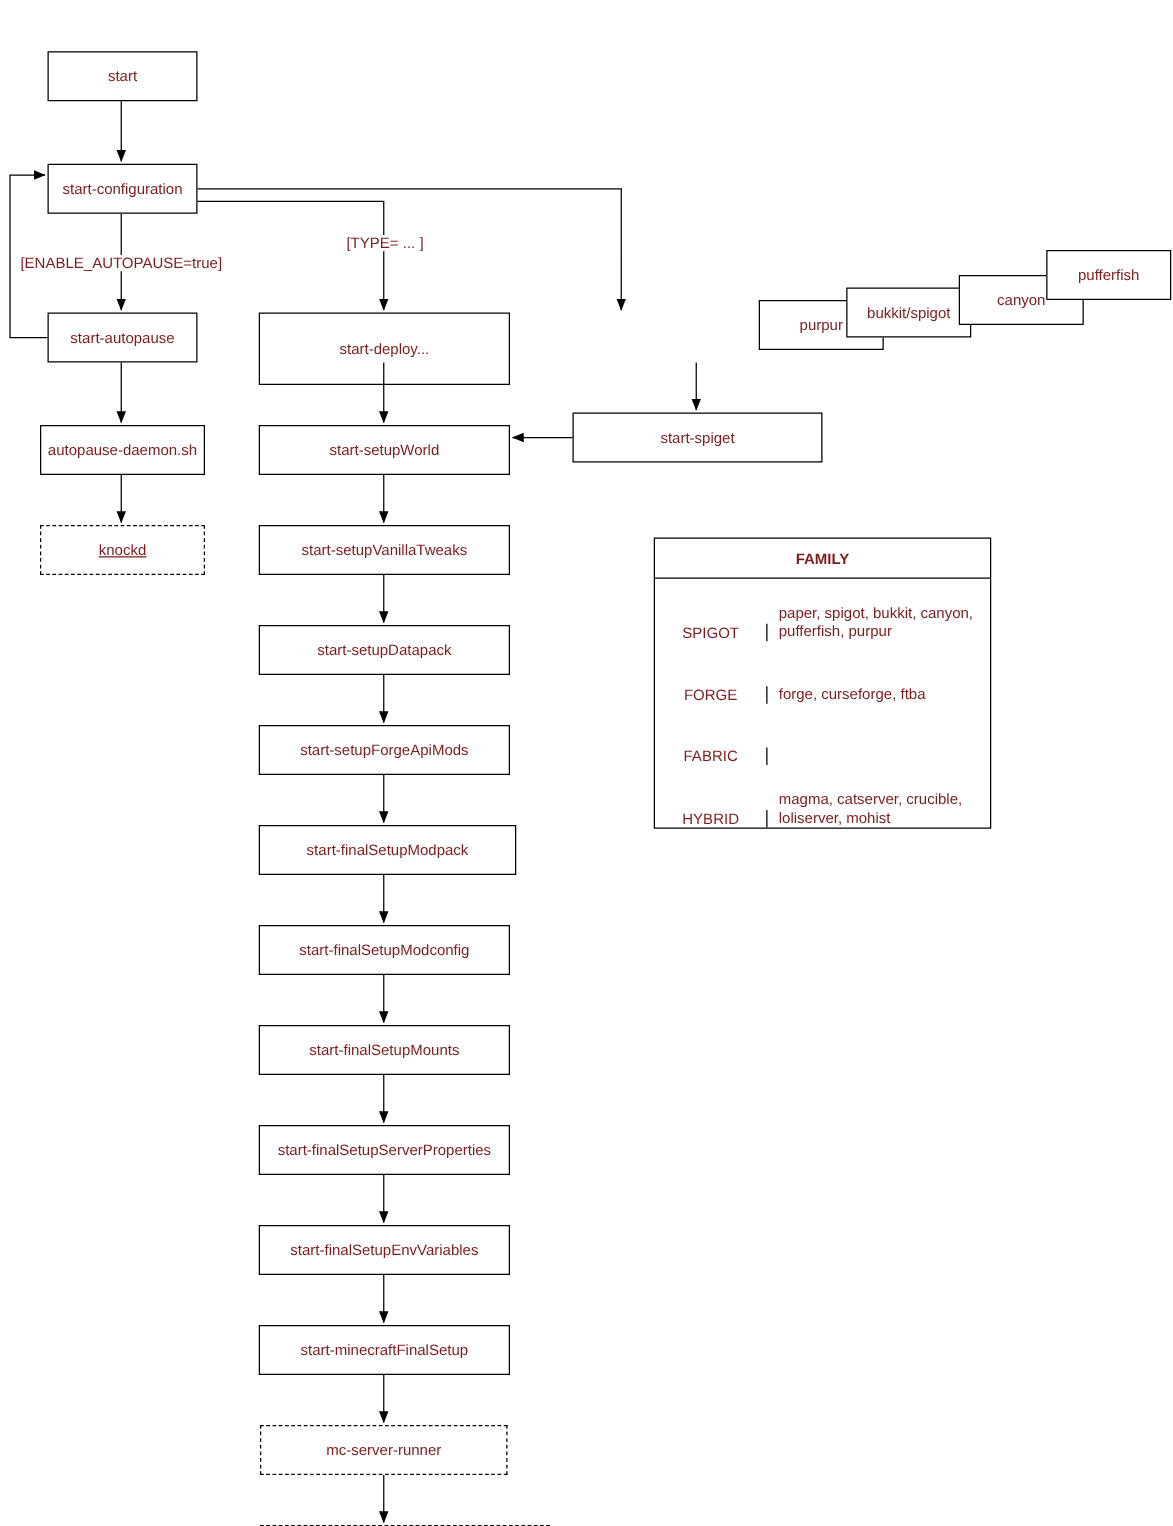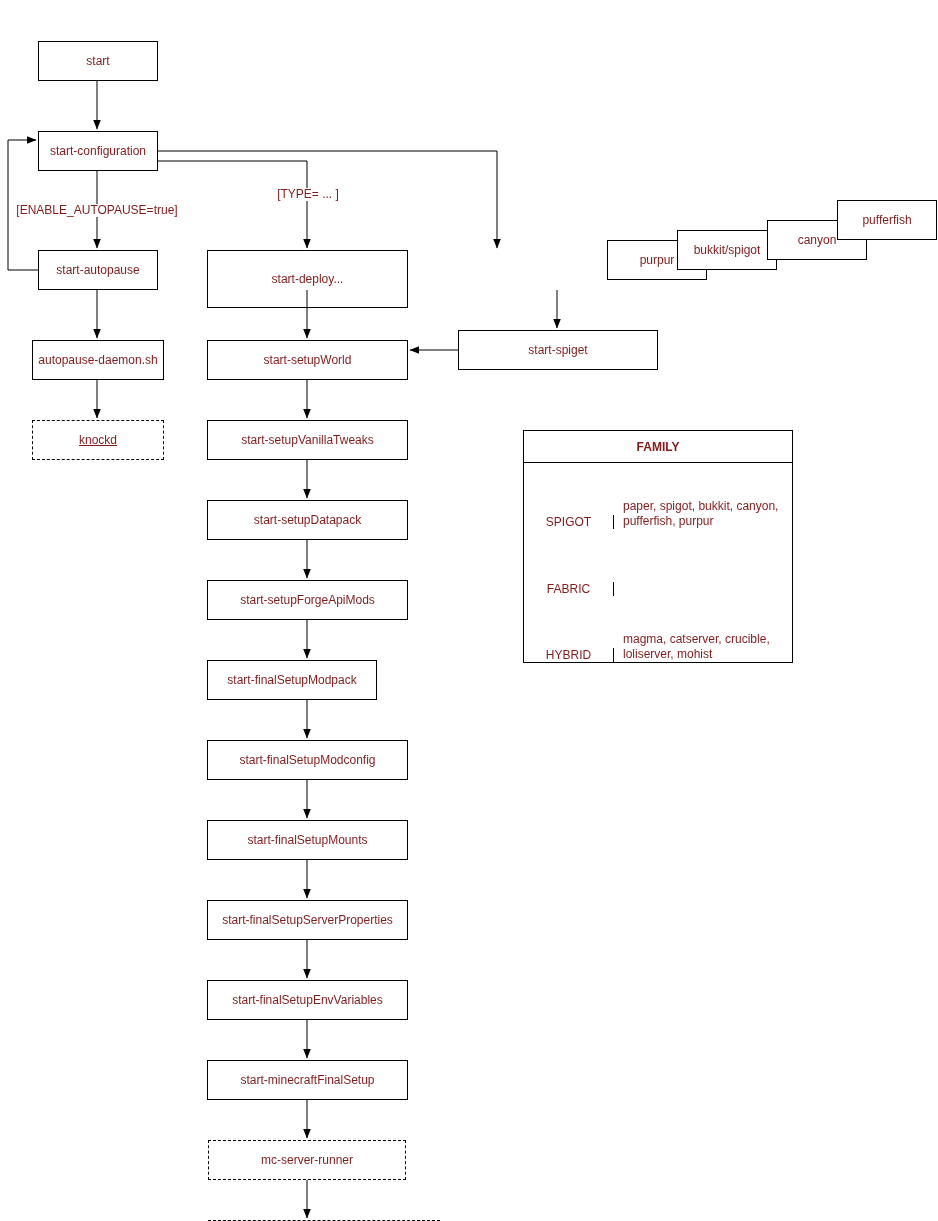--- a/index.html
+++ b/index.html
@@ -124,21 +124,21 @@
   <div class="node" style="left:207px; top:210px; width:201px; height:58px;">start-deploy...</div>
 
   <div class="node" style="left:207px; top:300px; width:201px; height:40px;">start-setupWorld</div>
 
   <div class="node" style="left:207px; top:380px; width:201px; height:40px;">start-setupVanillaTweaks</div>
 
   <div class="node" style="left:207px; top:460px; width:201px; height:40px;">start-setupDatapack</div>
 
   <div class="node" style="left:207px; top:540px; width:201px; height:40px;">start-setupForgeApiMods</div>
 
-  <div class="node" style="left:207px; top:620px; width:170px; height:40px;">start-finalSetupModpack</div>
+  <div class="node" style="left:207px; top:620px; width:206px; height:40px;">start-finalSetupModpack</div>
 
   <div class="node" style="left:207px; top:700px; width:201px; height:40px;">start-finalSetupModconfig</div>
 
   <div class="node" style="left:207px; top:780px; width:201px; height:40px;">start-finalSetupMounts</div>
 
   <div class="node" style="left:207px; top:860px; width:201px; height:40px;">start-finalSetupServerProperties</div>
 
   <div class="node" style="left:207px; top:940px; width:201px; height:40px;">start-finalSetupEnvVariables</div>
 
   <div class="node dashed" style="left:208px; top:1100px; width:198px; height:40px;">mc-server-runner</div>
@@ -192,20 +192,24 @@
   <div class="edge-label" style="left:308px; top:148px;">[TYPE= ... ]</div>
 
   <div class="family-table">
     <div class="ft-header">FAMILY</div>
     <div class="ft-body">
       <div class="ft-row">
         <div class="ft-family">SPIGOT</div>
         <div class="ft-members">paper, spigot, bukkit, canyon, pufferfish, purpur</div>
       </div>
       <div class="ft-row">
+        <div class="ft-family">FORGE</div>
+        <div class="ft-members">forge, curseforge, ftba</div>
+      </div>
+      <div class="ft-row">
         <div class="ft-family">FABRIC</div>
       </div>
       <div class="ft-row">
         <div class="ft-family">HYBRID</div>
         <div class="ft-members">magma, catserver, crucible, loliserver, mohist</div>
       </div>
     </div>
   </div>
 
 </div>

